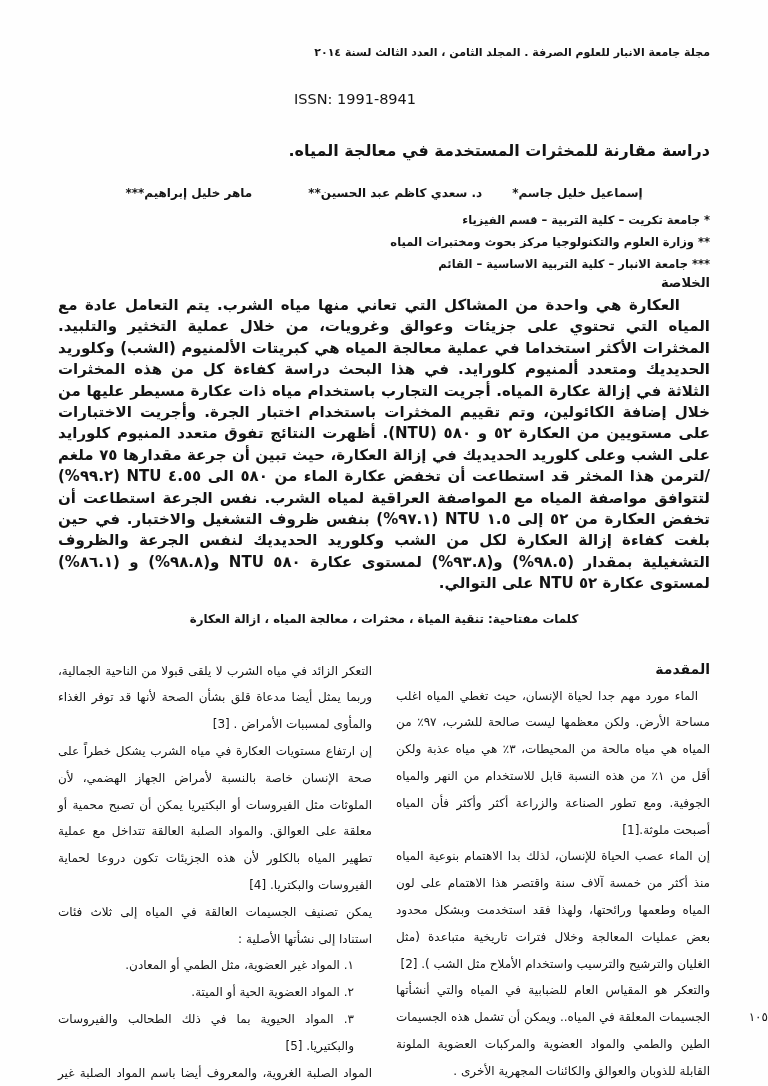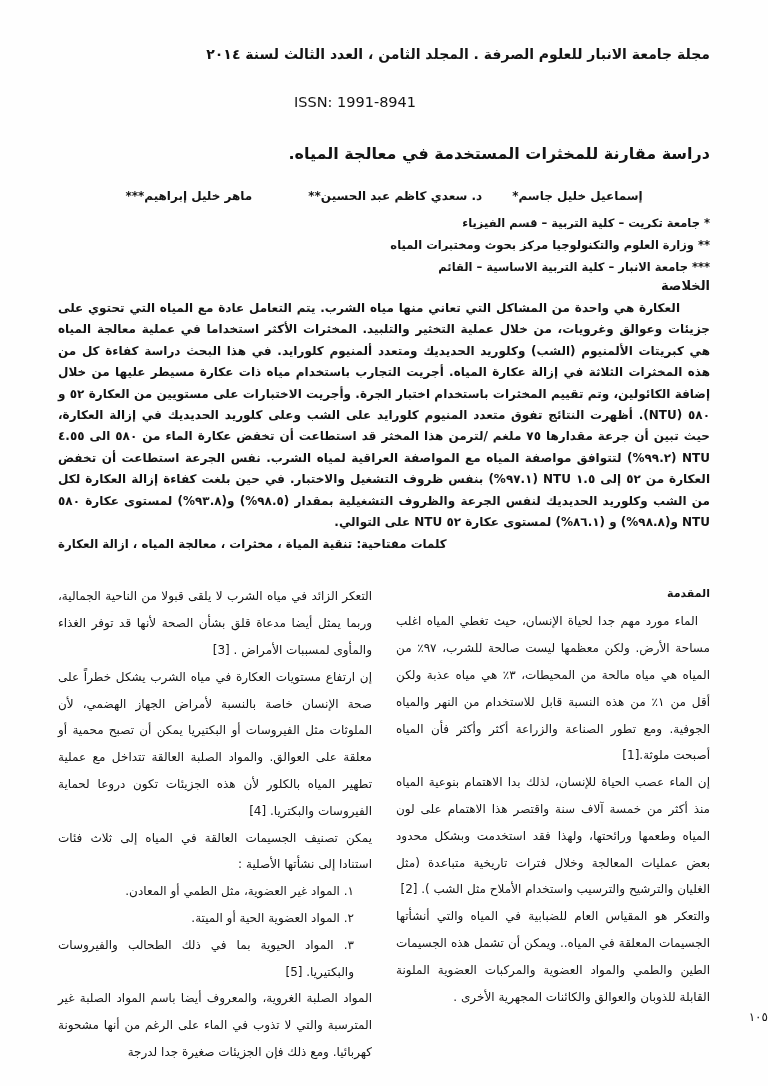--- a/index.html
+++ b/index.html
@@ -10,21 +10,21 @@
     margin: 0 auto;
     background: #fefefe;
     color: #141414;
     font-family: "DejaVu Sans", sans-serif;
     direction: rtl;
     box-sizing: border-box;
     padding: 46px 58px 0 58px;
     overflow: hidden;
   }
   .journal-header {
-    font-size: 14px;
+    font-size: 11px;
     font-weight: bold;
     text-align: right;
     letter-spacing: 0.2px;
   }
   .issn {
     direction: ltr;
     text-align: center;
     margin: 32px 58px 0 0;
     font-size: 14.5px;
     font-weight: normal;
@@ -53,51 +53,51 @@
     line-height: 22px;
   }
   .section-heading {
     font-weight: bold;
     font-size: 13px;
     text-align: right;
   }
   .abstract-heading { }
   .abstract-body {
     margin: 5px 0 0 0;
-    font-size: 12px;
+    font-size: 15px;
     font-weight: bold;
     line-height: 21.4px;
     text-align: justify;
     text-align-last: right;
     text-indent: 30px;
   }
   .keywords {
-    text-align: left;
+    text-align: center;
     font-size: 11.8px;
     font-weight: bold;
     line-height: 21px;
-    margin-top: 1px;
+    margin-top: 14px;
   }
   .columns {
     display: flex;
     gap: 24px;
     margin-top: 28px;
   }
   .col {
     flex: 1 1 0;
     min-width: 0;
     font-size: 12px;
     line-height: 26.8px;
     text-align: justify;
     text-align-last: right;
   }
   .col p { margin: 0; }
   .intro-heading {
     font-weight: bold;
-    font-size: 11px;
+    font-size: 14px;
     line-height: 22px;
     margin-bottom: 3px;
   }
   .intro-first { text-indent: 12px; }
   .list-item { padding-right: 18px; }
   .page-number {
     position: absolute;
     bottom: 62px;
     left: 0;
     right: 0;

